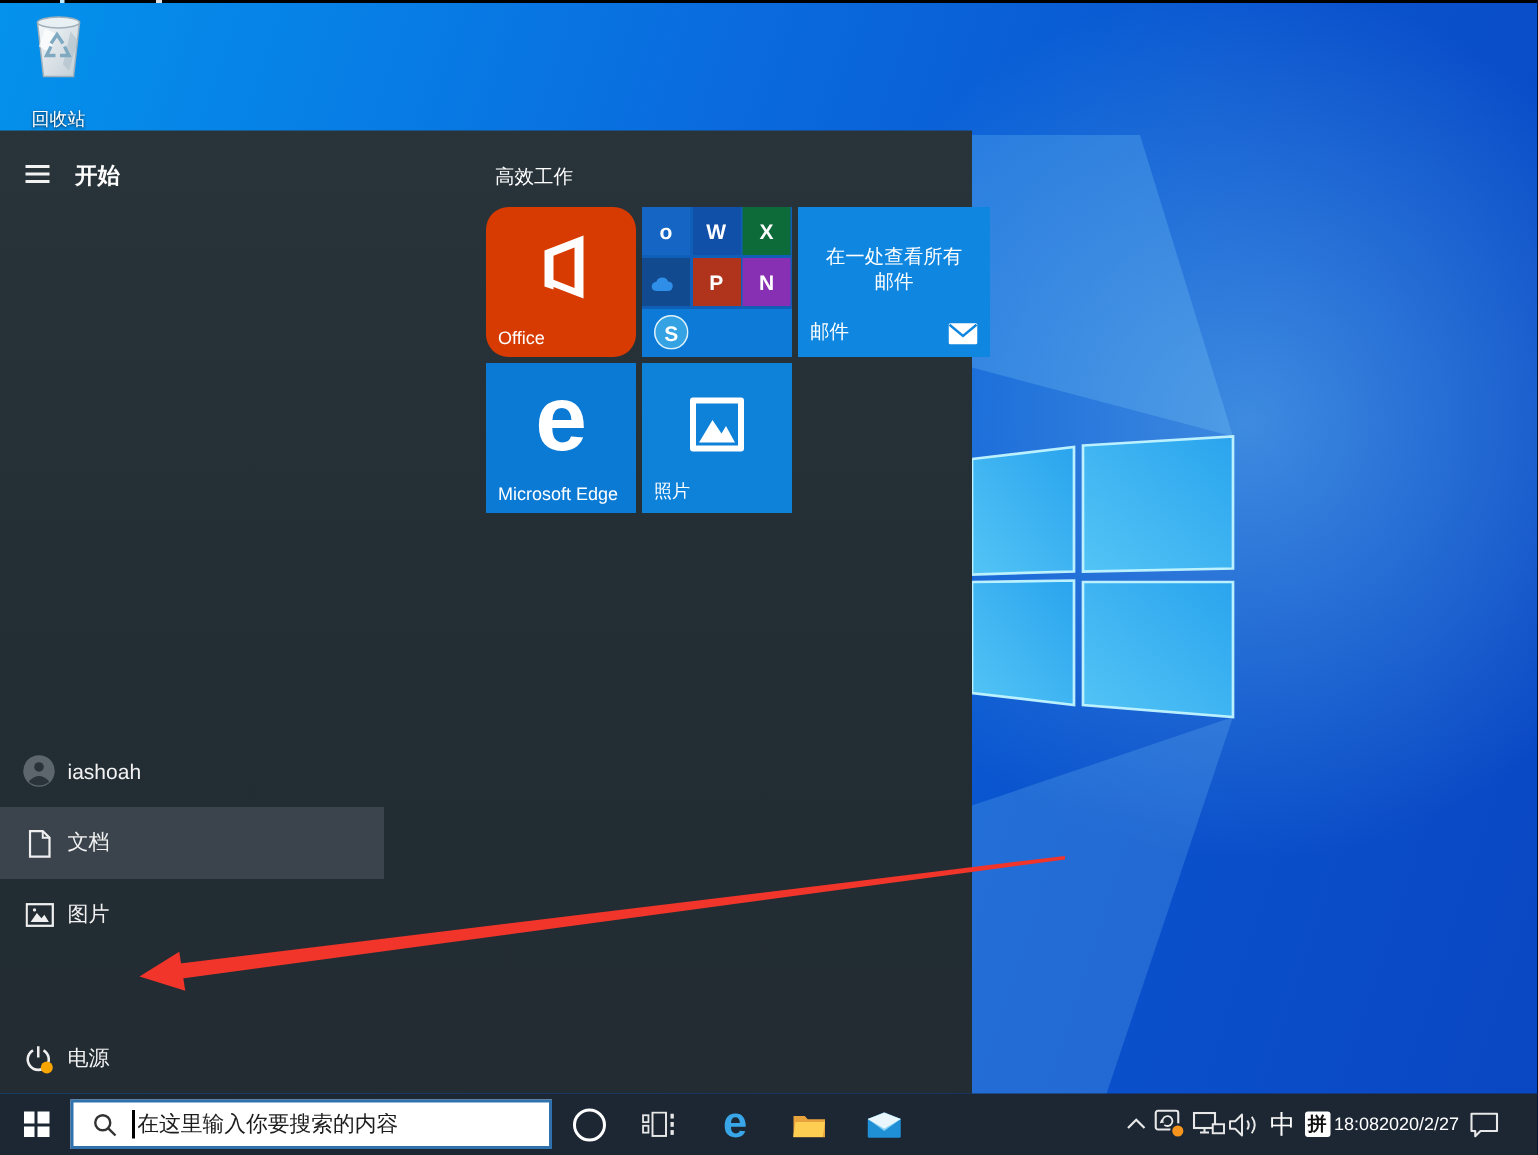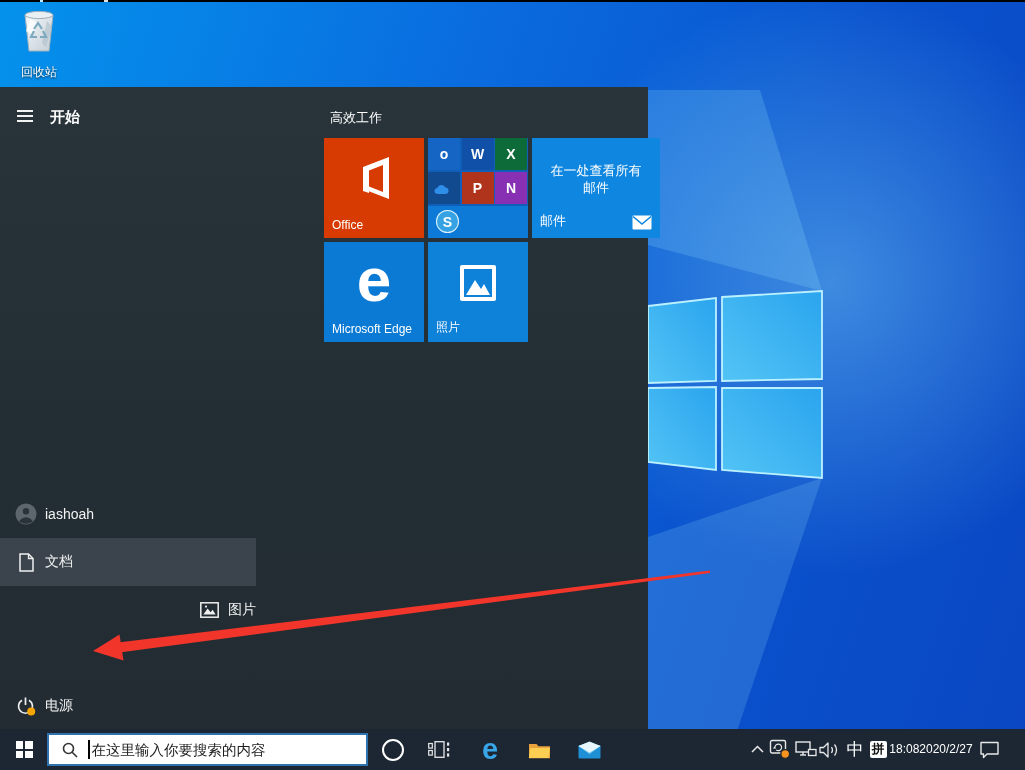--- a/index.html
+++ b/index.html
@@ -13,36 +13,36 @@
       linear-gradient(108deg,#0492ec 0%,#0a6ade 40%,#0a52cd 70%,#0a46c2 100%);}
   .wallpaper svg{position:absolute;inset:0;}
 
   
   .top-strip{position:absolute;top:0;left:0;width:1025px;height:2px;background:#000;z-index:60;}
   .top-strip .gap1{position:absolute;left:40px;top:0;width:3px;height:2px;background:#bfe9fb;}
   .top-strip .gap2{position:absolute;left:104px;top:0;width:4px;height:2px;background:#e0e0e0;}
 
   
   .recycle{position:absolute;left:10px;top:5px;width:58px;height:72px;text-align:center;z-index:5;}
-  .recycle .lbl{font-size:12px;color:#fff;text-shadow:0 1px 2px rgba(0,0,0,.8);margin-top:3px;}
+  .recycle .lbl{font-size:12px;color:#fff;text-shadow:0 1px 2px rgba(0,0,0,.8);margin-top:9px;}
 
   
   .start-menu{position:absolute;left:0;top:87px;width:648px;height:642px;z-index:20;
     background:linear-gradient(180deg,#28333a 0%,#232d34 55%,#222c32 100%);}
   .menu-head{position:absolute;left:0;top:0;width:256px;height:48px;}
   .hamburger{position:absolute;left:17px;top:23px;width:16px;height:12px;display:flex;flex-direction:column;justify-content:space-between;cursor:pointer;}
   .hamburger div{height:2px;background:#f2f2f2;}
   .menu-title{position:absolute;left:50px;top:21px;font-size:15px;font-weight:bold;color:#fff;}
 
   
   .group-title{position:absolute;left:330px;top:22px;font-size:13px;color:#fff;}
   .tiles{position:absolute;left:324px;top:51px;width:312px;height:208px;}
   .tile{position:absolute;width:100px;height:100px;cursor:pointer;}
   .tile .tlabel{position:absolute;left:8px;bottom:6px;font-size:12px;color:#fff;white-space:nowrap;}
-  .tile-office{left:0;top:0;background:#d83b01;}
+  .tile-office{left:0;top:0;background:#d83b01;border-radius:15px;}
   .tile-folder{left:104px;top:0;background:#0f5fb8;}
   .tile-mail{left:208px;top:0;background:#0f86df;padding-left:28px;}
   .tile-edge{left:0;top:104px;background:#0b7ad4;}
   .tile-photos{left:104px;top:104px;background:#0e81d9;}
 
   .mini-grid{position:absolute;left:0;top:0;width:100px;height:67px;display:grid;
     grid-template-columns:32px 32px 32px;grid-template-rows:32px 32px;gap:1.5px;padding:0;}
   .mini{display:flex;align-items:center;justify-content:center;font-size:14px;font-weight:bold;color:#fff;}
   .m-outlook{background:#1566c4;} .m-word{background:#1150a8;} .m-excel{background:#0d6b3a;}
   .m-onedrive{background:#124a90;} .m-ppt{background:#b0341b;} .m-onenote{background:#8730b4;}
@@ -54,21 +54,21 @@
   .mail-center{position:absolute;left:0;top:24px;width:100%;text-align:center;font-size:13px;line-height:17px;color:#fff;}
   .mail-label{position:absolute;left:8px;bottom:8px;font-size:13px;color:#fff;}
   .mail-env{position:absolute;right:8px;bottom:8px;}
 
   .edge-e{position:absolute;left:0;top:2px;width:100%;text-align:center;font-size:62px;font-weight:600;color:#fff;line-height:72px;}
 
   
   .side-row{position:absolute;left:0;width:256px;height:48px;display:flex;align-items:center;cursor:pointer;}
   .side-row .ic{width:22px;margin-left:15px;display:flex;justify-content:center;}
   .side-row .slabel{margin-left:8px;font-size:14px;color:#f2f2f2;}
-  .row-user{top:403px;} .row-docs{top:451px;background:#3b444c;} .row-pics{top:499px;justify-content:flex-end;}
+  .row-user{top:403px;} .row-docs{top:451px;background:#3b444c;} .row-pics{top:499px;}
   .row-set{top:547px;} .row-pow{top:595px;}
 
   
   .taskbar{position:absolute;left:0;bottom:0;width:1025px;height:41px;background:#1c2733;z-index:40;}
   .tb-item{position:absolute;cursor:pointer;display:flex;align-items:center;justify-content:center;}
   .start-btn{left:0;top:0;width:48px;height:41px;}
   .win-grid{width:17px;height:17px;display:grid;grid-template-columns:7.5px 7.5px;grid-template-rows:7.5px 7.5px;gap:2px;}
   .win-grid div{background:#fff;}
   .search-box{position:absolute;left:47px;top:4px;width:321px;height:33px;background:#fff;
     border:2px solid #2f72ad;box-sizing:border-box;display:flex;align-items:center;}

